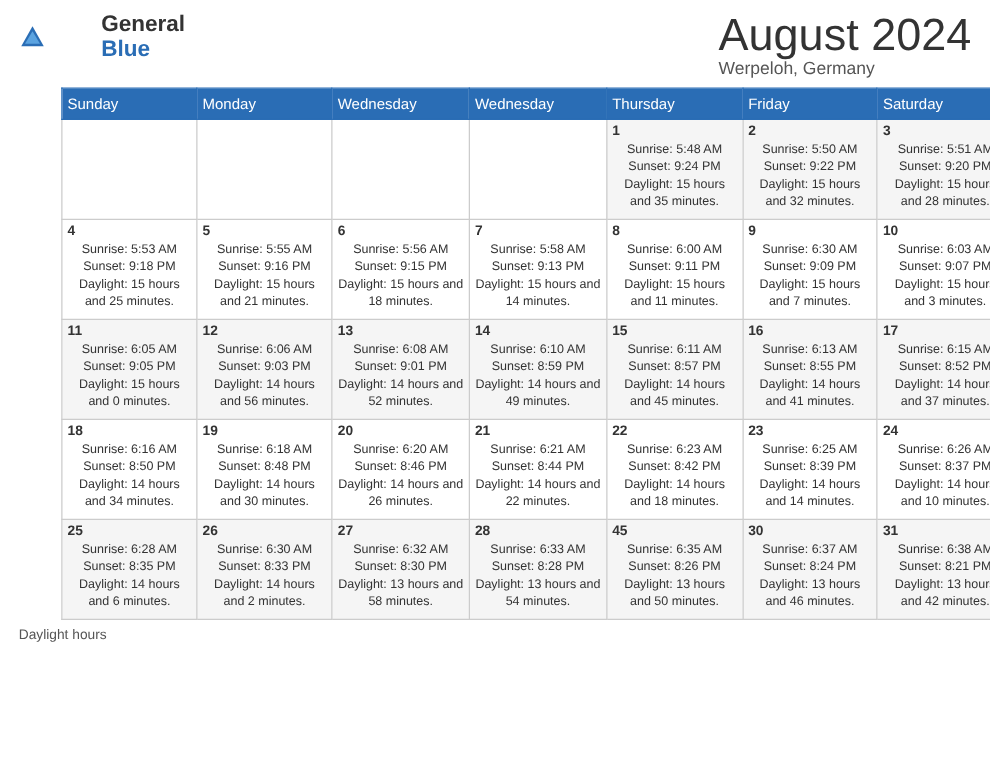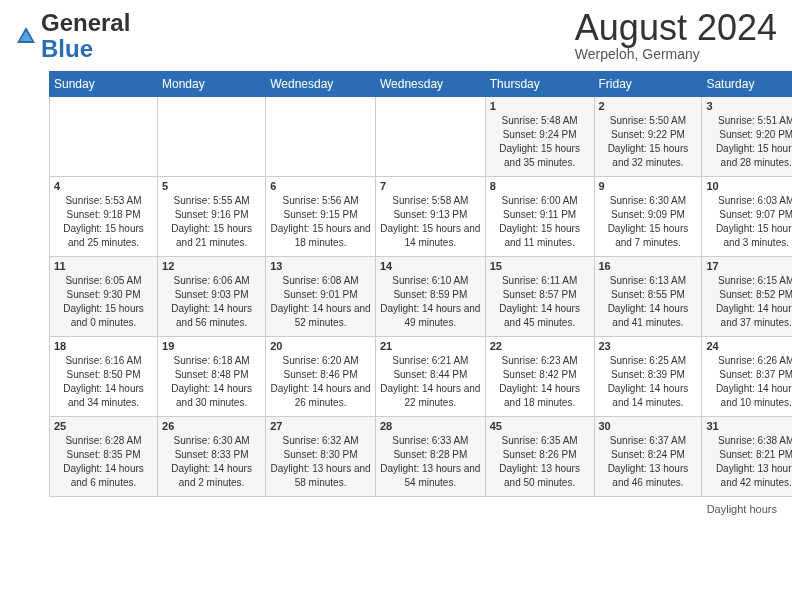--- a/index.html
+++ b/index.html
@@ -20,23 +20,24 @@
       justify-content: space-between;
       align-items: flex-start;
       margin-bottom: 8px;
     }
     .logo {
       display: flex;
       align-items: center;
       gap: 4px;
     }
     .logo-text {
-      font-size: 24px;
+      font-size: 18px;
       font-weight: bold;
       line-height: 1.1;
+      margin-left: 40px;
     }
     .logo-general { color: #333; }
     .logo-blue { color: #2a6db5; }
     .logo-icon {
       width: 22px;
       height: 22px;
     }
     .title-block {
     }
     .month-title {
@@ -91,21 +92,20 @@
       line-height: 1.4;
       text-align: center;
     }
     .empty-cell {
       background: #fff !important;
     }
     .footer {
       margin-top: 6px;
       font-size: 11px;
       color: #555;
-      text-align: right;
     }
   </style>
 </head>
 <body>
 
 <div class="page">
   <div class="header">
     <div class="logo">
       <svg class="logo-icon" viewBox="0 0 22 22">
         <polygon points="11,2 20,18 2,18" fill="#2a6db5"></polygon>
@@ -210,21 +210,21 @@
             <div class="day-info">Sunrise: 6:03 AM
 Sunset: 9:07 PM
 Daylight: 15 hours
 and 3 minutes.</div>
           </td>
         </tr>
         <tr>
           <td>
             <span class="day-num">11</span>
             <div class="day-info">Sunrise: 6:05 AM
-Sunset: 9:30 PM
+Sunset: 9:05 PM
 Daylight: 15 hours
 and 0 minutes.</div>
           </td>
           <td>
             <span class="day-num">12</span>
             <div class="day-info">Sunrise: 6:06 AM
 Sunset: 9:03 PM
 Daylight: 14 hours
 and 56 minutes.</div>
           </td>

